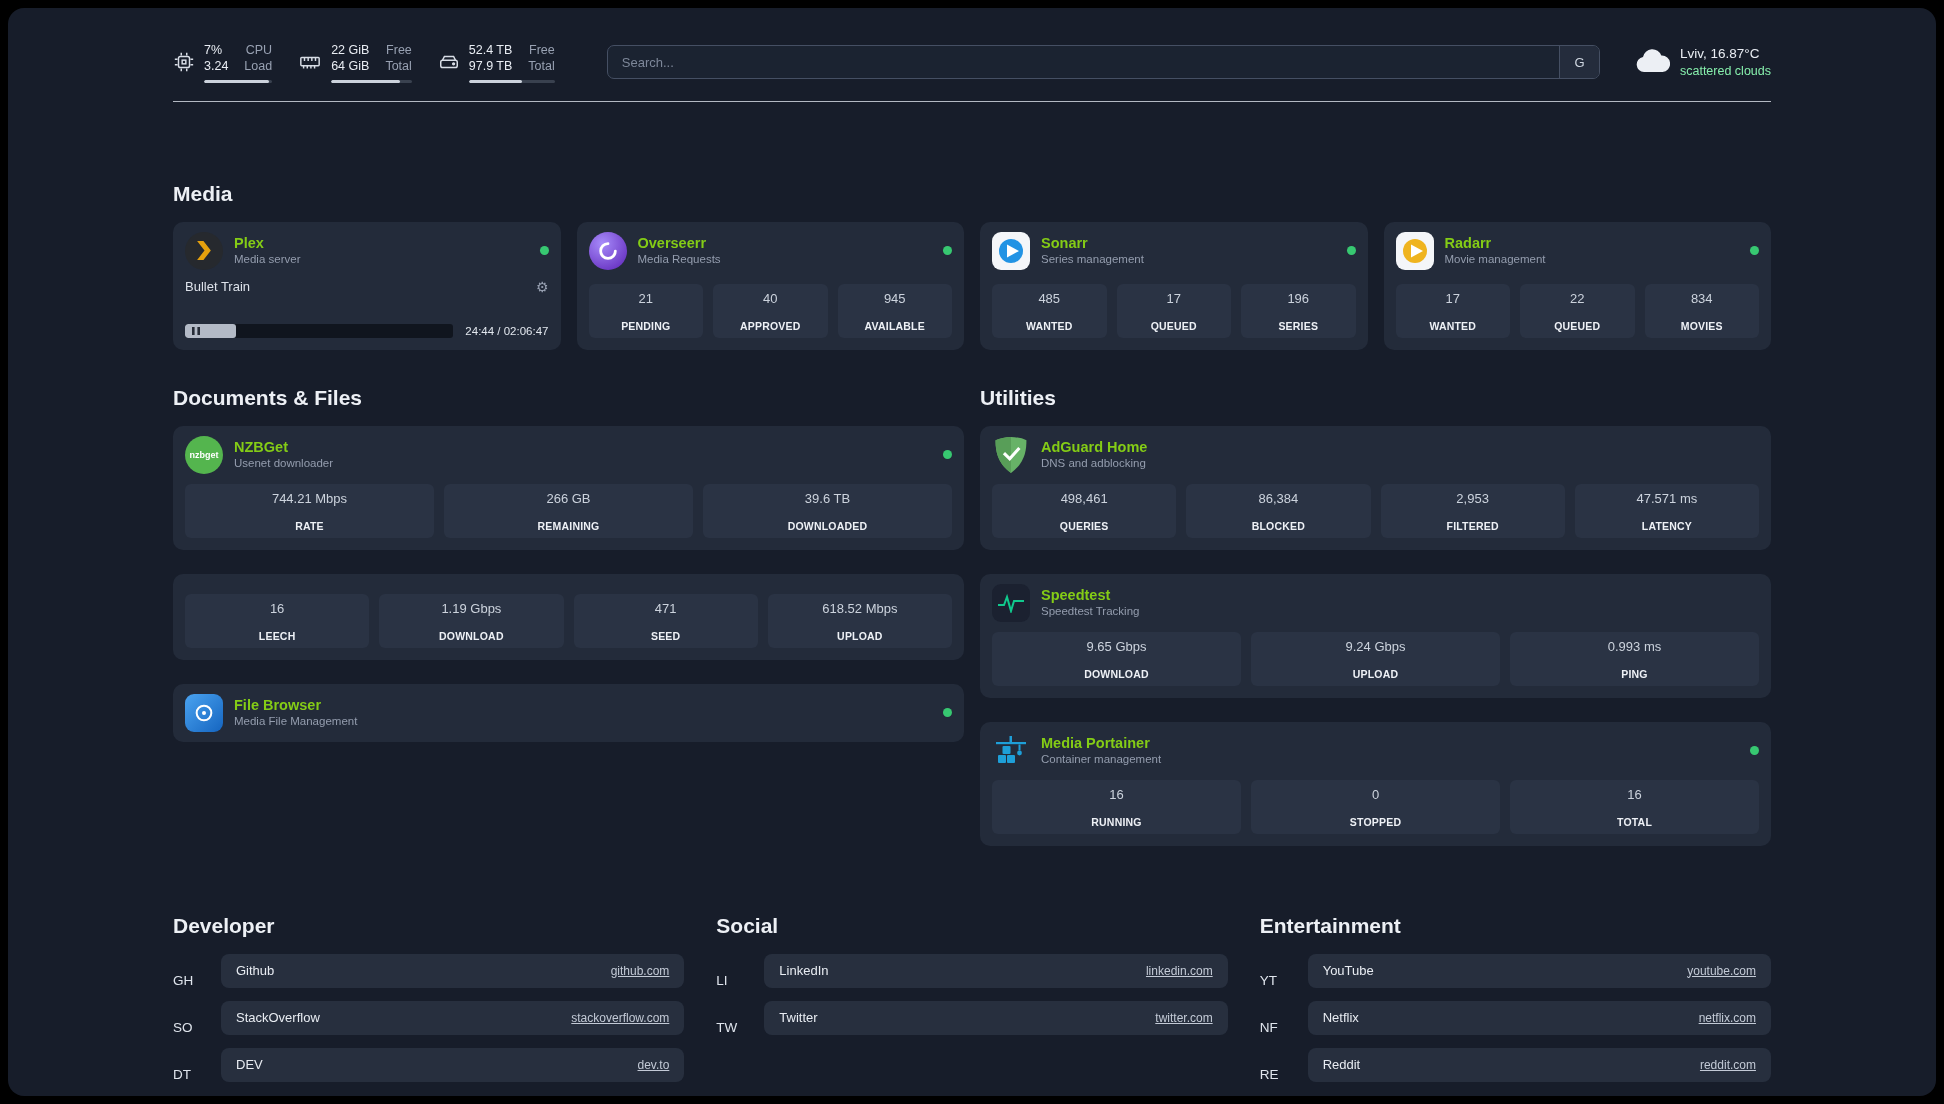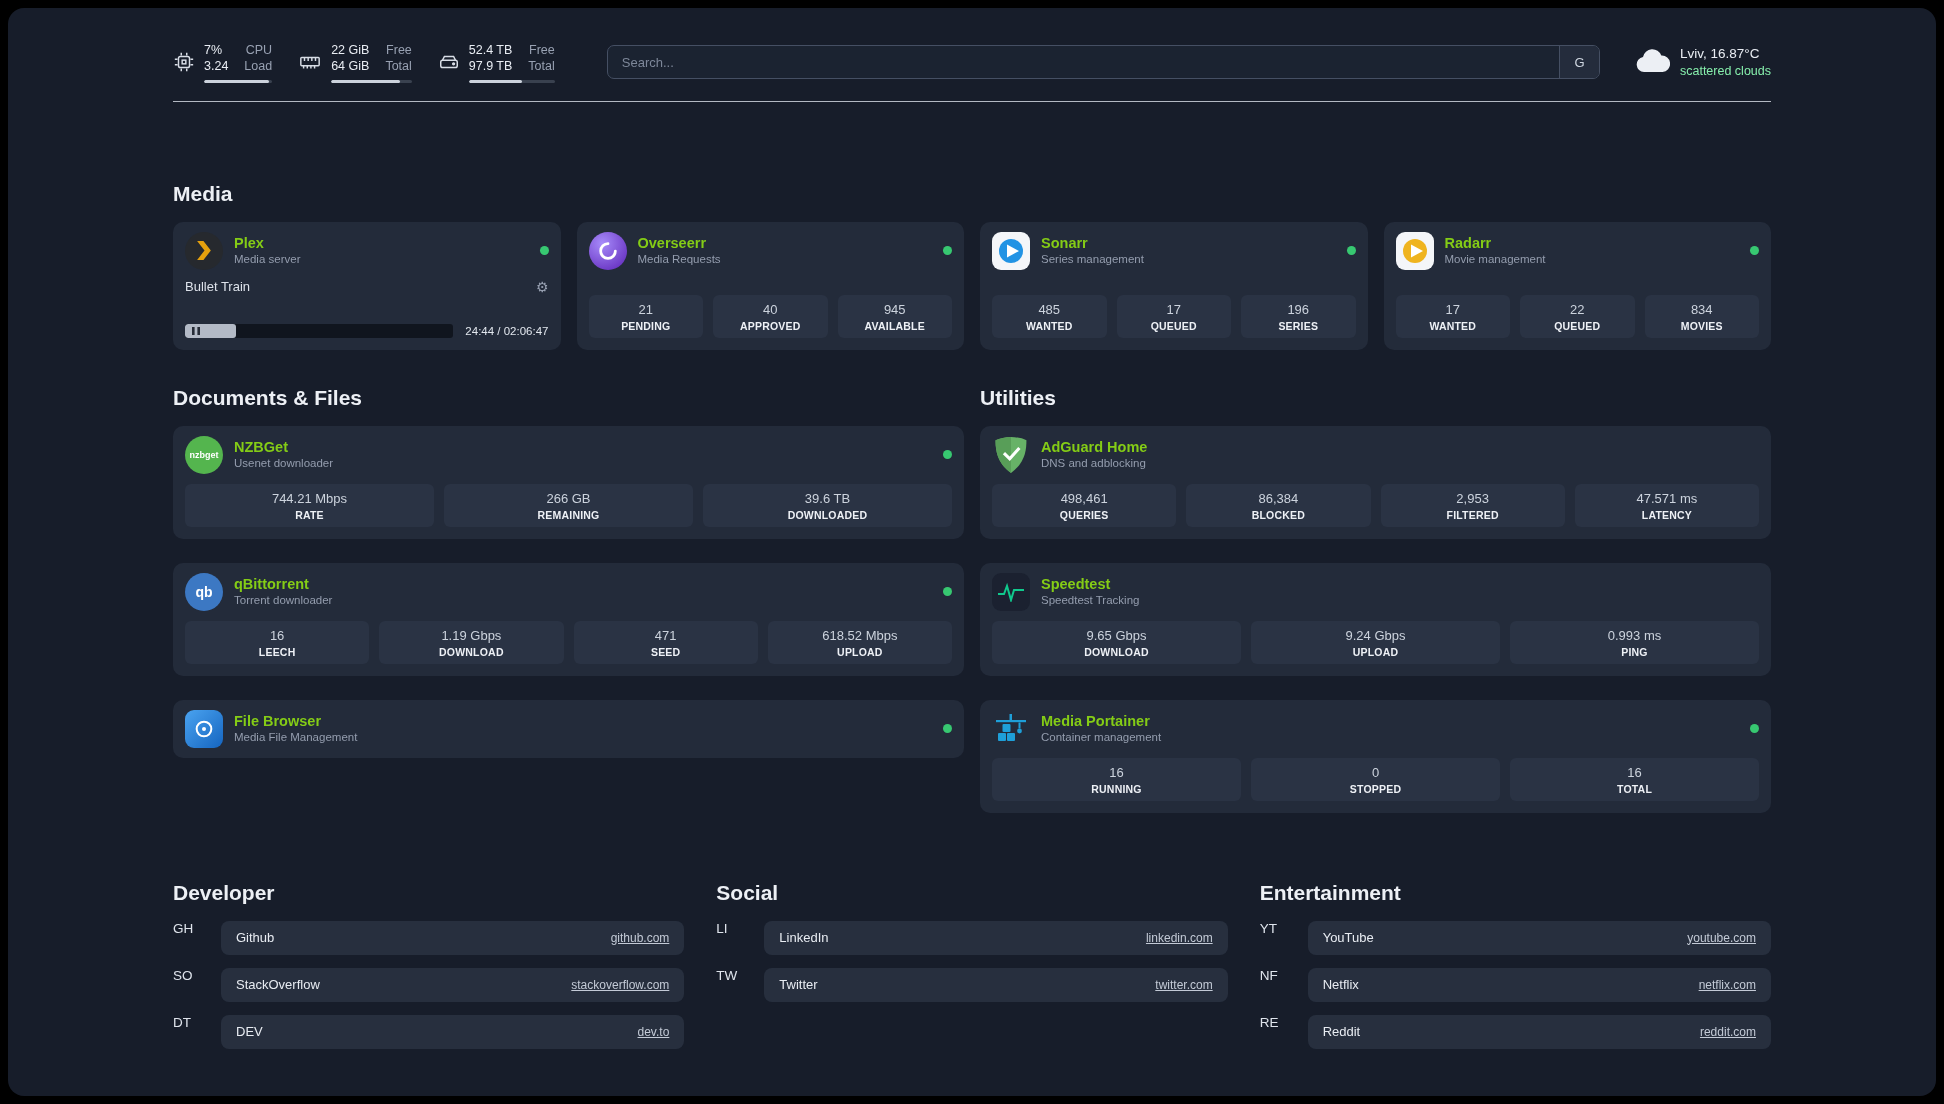--- a/index.html
+++ b/index.html
@@ -71,21 +71,21 @@
   .app-icon.round { border-radius: 50%; }
   .card-titles { display: flex; flex-direction: column; gap: 2px; }
   .card-name { font-size: 14.5px; font-weight: 600; color: #84cc16; line-height: 1.1; }
   .card-sub { font-size: 11.5px; color: #949dae; }
   .status-dot { width: 9px; height: 9px; border-radius: 50%; background: #37c871; margin-left: auto; flex-shrink: 0; }
 
   .stats { display: flex; gap: 10px; margin-top: auto; padding-top: 10px; }
   .stat {
     flex: 1; background: #2a3344; border-radius: 6px;
     padding: 7px 4px 6px; display: flex; flex-direction: column;
-    align-items: center; gap: 3px; min-width: 0;
+    align-items: center; gap: 14px; min-width: 0;
   }
   .stat-value { font-size: 13px; color: #ccd3dd; white-space: nowrap; }
   .stat-label { font-size: 10.5px; font-weight: 700; color: #eef1f6; letter-spacing: .2px; white-space: nowrap; }
 
   
   .media-row { display: flex; align-items: center; justify-content: space-between; margin-top: 9px; }
   .media-title { font-size: 13px; color: #dde2ea; }
   .gear { color: #97a0b1; font-size: 14px; font-family: "DejaVu Sans", sans-serif; cursor: pointer; }
   .player { display: flex; align-items: center; margin-top: auto; padding-top: 9px; }
   .player-bar { flex: 1; height: 14px; background: #10151e; border-radius: 3px; position: relative; overflow: hidden; }
@@ -97,21 +97,21 @@
   .two-col { display: flex; gap: 16px; margin-top: 36px; }
   .col { flex: 1; min-width: 0; }
   .col .section-title { margin-bottom: 16px; }
   .col .card { margin-bottom: 24px; }
   .col .card:last-child { margin-bottom: 8px; }
   .card.header-only { padding-bottom: 10px; }
 
   
   .bottom { display: flex; gap: 32px; margin-top: 60px; }
   .bottom .col .section-title { margin-bottom: 16px; }
-  .bm-row { display: flex; align-items: flex-start; margin-bottom: 13px; }
+  .bm-row { display: flex; align-items: flex-end; margin-bottom: 13px; }
   .bm-abbr { width: 48px; font-size: 13.5px; color: #dfe4ec; flex-shrink: 0; }
   .bm-pill {
     flex: 1; background: #272f3e; border-radius: 8px; height: 34px;
     display: flex; align-items: center; justify-content: space-between;
     padding: 0 15px; cursor: pointer; min-width: 0;
   }
   .bm-name { font-size: 13px; color: #e8ecf2; }
   .bm-url { font-size: 12px; color: #c3cad6; text-decoration: underline; }
 
   
@@ -368,30 +368,20 @@
               <span class="stat-label">REMAINING</span>
             </div>
             <div class="stat">
               <span class="stat-value">39.6 TB</span>
               <span class="stat-label">DOWNLOADED</span>
             </div>
           </div>
         </div>
 
         <div class="card">
-          <div class="card-header">
-            <div class="app-icon round" style="background:#3c78c3">
-              <span class="icon-text" style="font-size:14px">qb</span>
-            </div>
-            <div class="card-titles">
-              <span class="card-name">qBittorrent</span>
-              <span class="card-sub">Torrent downloader</span>
-            </div>
-            <span class="status-dot"></span>
-          </div>
           <div class="stats">
             <div class="stat">
               <span class="stat-value">16</span>
               <span class="stat-label">LEECH</span>
             </div>
             <div class="stat">
               <span class="stat-value">1.19 Gbps</span>
               <span class="stat-label">DOWNLOAD</span>
             </div>
             <div class="stat">

